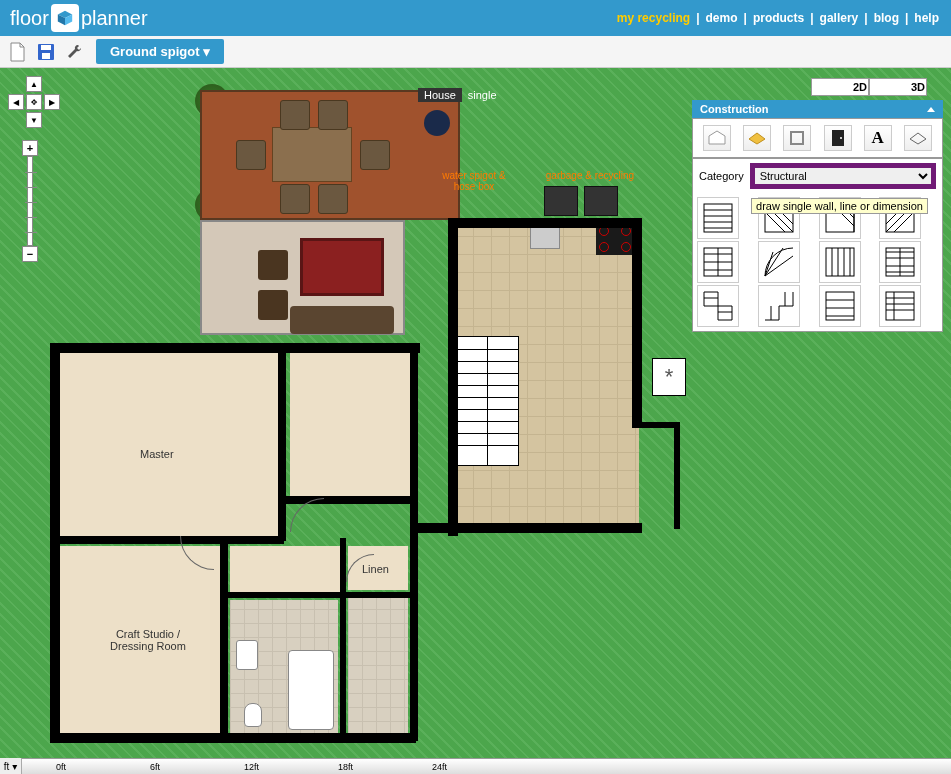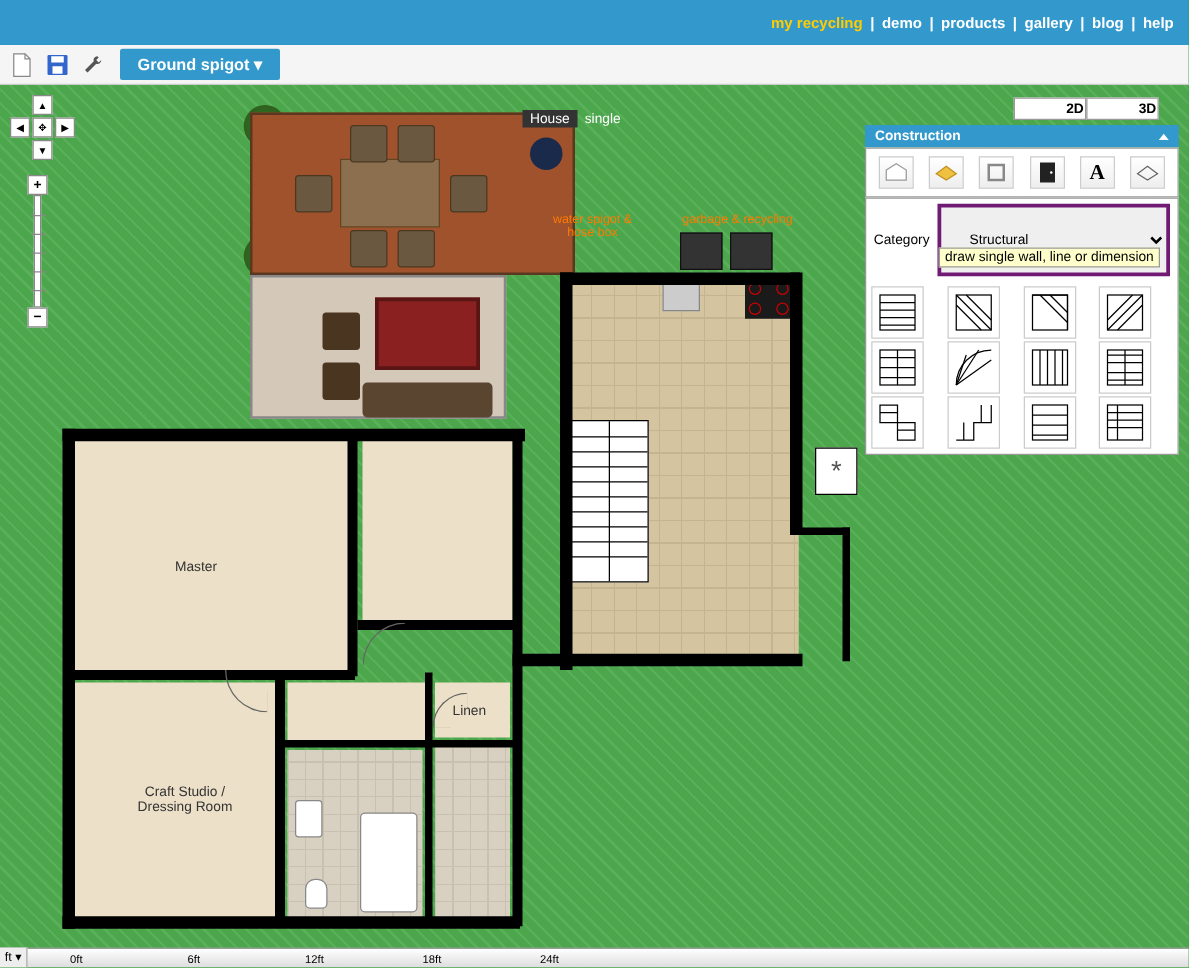--- a/index.html
+++ b/index.html
@@ -37,21 +37,21 @@
 .view-toggle { position: absolute; top: 78px; right: 24px; display: flex; }
 .view-btn { width: 58px; height: 18px; background: white; border: 1px solid #999; font-size: 11px; font-weight: bold; display: flex; align-items: center; justify-content: center; cursor: pointer; padding-left: 40px; }
 
 .panels { position: absolute; top: 100px; right: 8px; width: 251px; }
 .panel-header { background: #3399cc; color: white; padding: 3px 8px; font-size: 11px; font-weight: bold; display: flex; justify-content: space-between; align-items: center; cursor: pointer; }
 .panel-body { background: white; border: 1px solid #999; }
 .construction-tools { display: flex; padding: 6px; gap: 4px; justify-content: space-around; }
 .ctool { width: 28px; height: 26px; border: 1px solid #ccc; background: linear-gradient(#fff,#eee); display: flex; align-items: center; justify-content: center; cursor: pointer; font-size: 14px; }
 .tooltip { background: #ffffcc; border: 1px solid #999; padding: 1px 4px; font-size: 11px; position: absolute; top: 79px; right: 14px; z-index: 5; }
 .library-row { display: flex; align-items: center; padding: 4px 6px; gap: 6px; font-size: 11px; }
-.library-select { flex: 1; font-size: 11px; padding: 19px; border: 3px solid #701a75; }
+.library-select { flex: 1; font-size: 11px; padding: 1px; border: 5px solid #701a75; }
 .library-grid { display: grid; grid-template-columns: repeat(4, 1fr); gap: 2px; padding: 4px; max-height: 140px; overflow-y: scroll; }
 .lib-item { width: 42px; height: 42px; border: 1px solid #ccc; cursor: pointer; background: white; display: flex; align-items: center; justify-content: center; }
 .lib-item svg { width: 36px; height: 36px; }
 .lib-footer { display: flex; justify-content: flex-end; align-items: center; padding: 3px 6px; font-size: 11px; gap: 3px; }
 
 .floorplan { position: absolute; top: 68px; left: 0; width: 660px; height: 627px; }
 .title-bar { position: absolute; top: 20px; left: 418px; display: flex; gap: 2px; }
 .title-box { background: #333; color: white; padding: 1px 6px; font-size: 11px; }
 .title-loaded { background: transparent; color: white; padding: 1px 4px; font-size: 11px; }
 
@@ -79,20 +79,31 @@
 .black-box { position: absolute; background: #333; border: 1px solid #111; }
 .ruler { position: absolute; bottom: 0; left: 0; right: 0; height: 16px; background: linear-gradient(#fff,#ddd); border-top: 1px solid #999; font-size: 9px; display: flex; }
 .ruler-unit { position: absolute; bottom: 0; left: 0; width: 22px; height: 16px; background: #eee; border-right: 1px solid #aaa; display: flex; align-items: center; justify-content: center; font-size: 10px; }
 .ruler-mark { position: absolute; bottom: 2px; font-size: 9px; }
 .triangle-collapse { width: 0; height: 0; border-left: 4px solid transparent; border-right: 4px solid transparent; border-bottom: 5px solid white; display: inline-block; }
 </style>
 </head>
 <body>
 
 <div class="header">
+  <div class="logo">
+    <span class="logo-floor">floor</span>
+    <span class="logo-box">
+      <svg width="18" height="18" viewBox="0 0 20 20">
+          <polygon points="10,2 18,6 10,10 2,6" fill="#3399cc"></polygon>
+          <polygon points="2,6 10,10 10,18 2,14" fill="#2277aa"></polygon>
+          <polygon points="18,6 10,10 10,18 18,14" fill="#55bbee"></polygon>
+        </svg>
+    </span>
+    <span class="logo-planner">planner</span>
+  </div>
   <div class="nav">
     <span class="nav-item active">my recycling</span>
     <span class="nav-sep">|</span>
     <span class="nav-item">demo</span>
     <span class="nav-sep">|</span>
     <span class="nav-item">products</span>
     <span class="nav-sep">|</span>
     <span class="nav-item">gallery</span>
     <span class="nav-sep">|</span>
     <span class="nav-item">blog</span>

